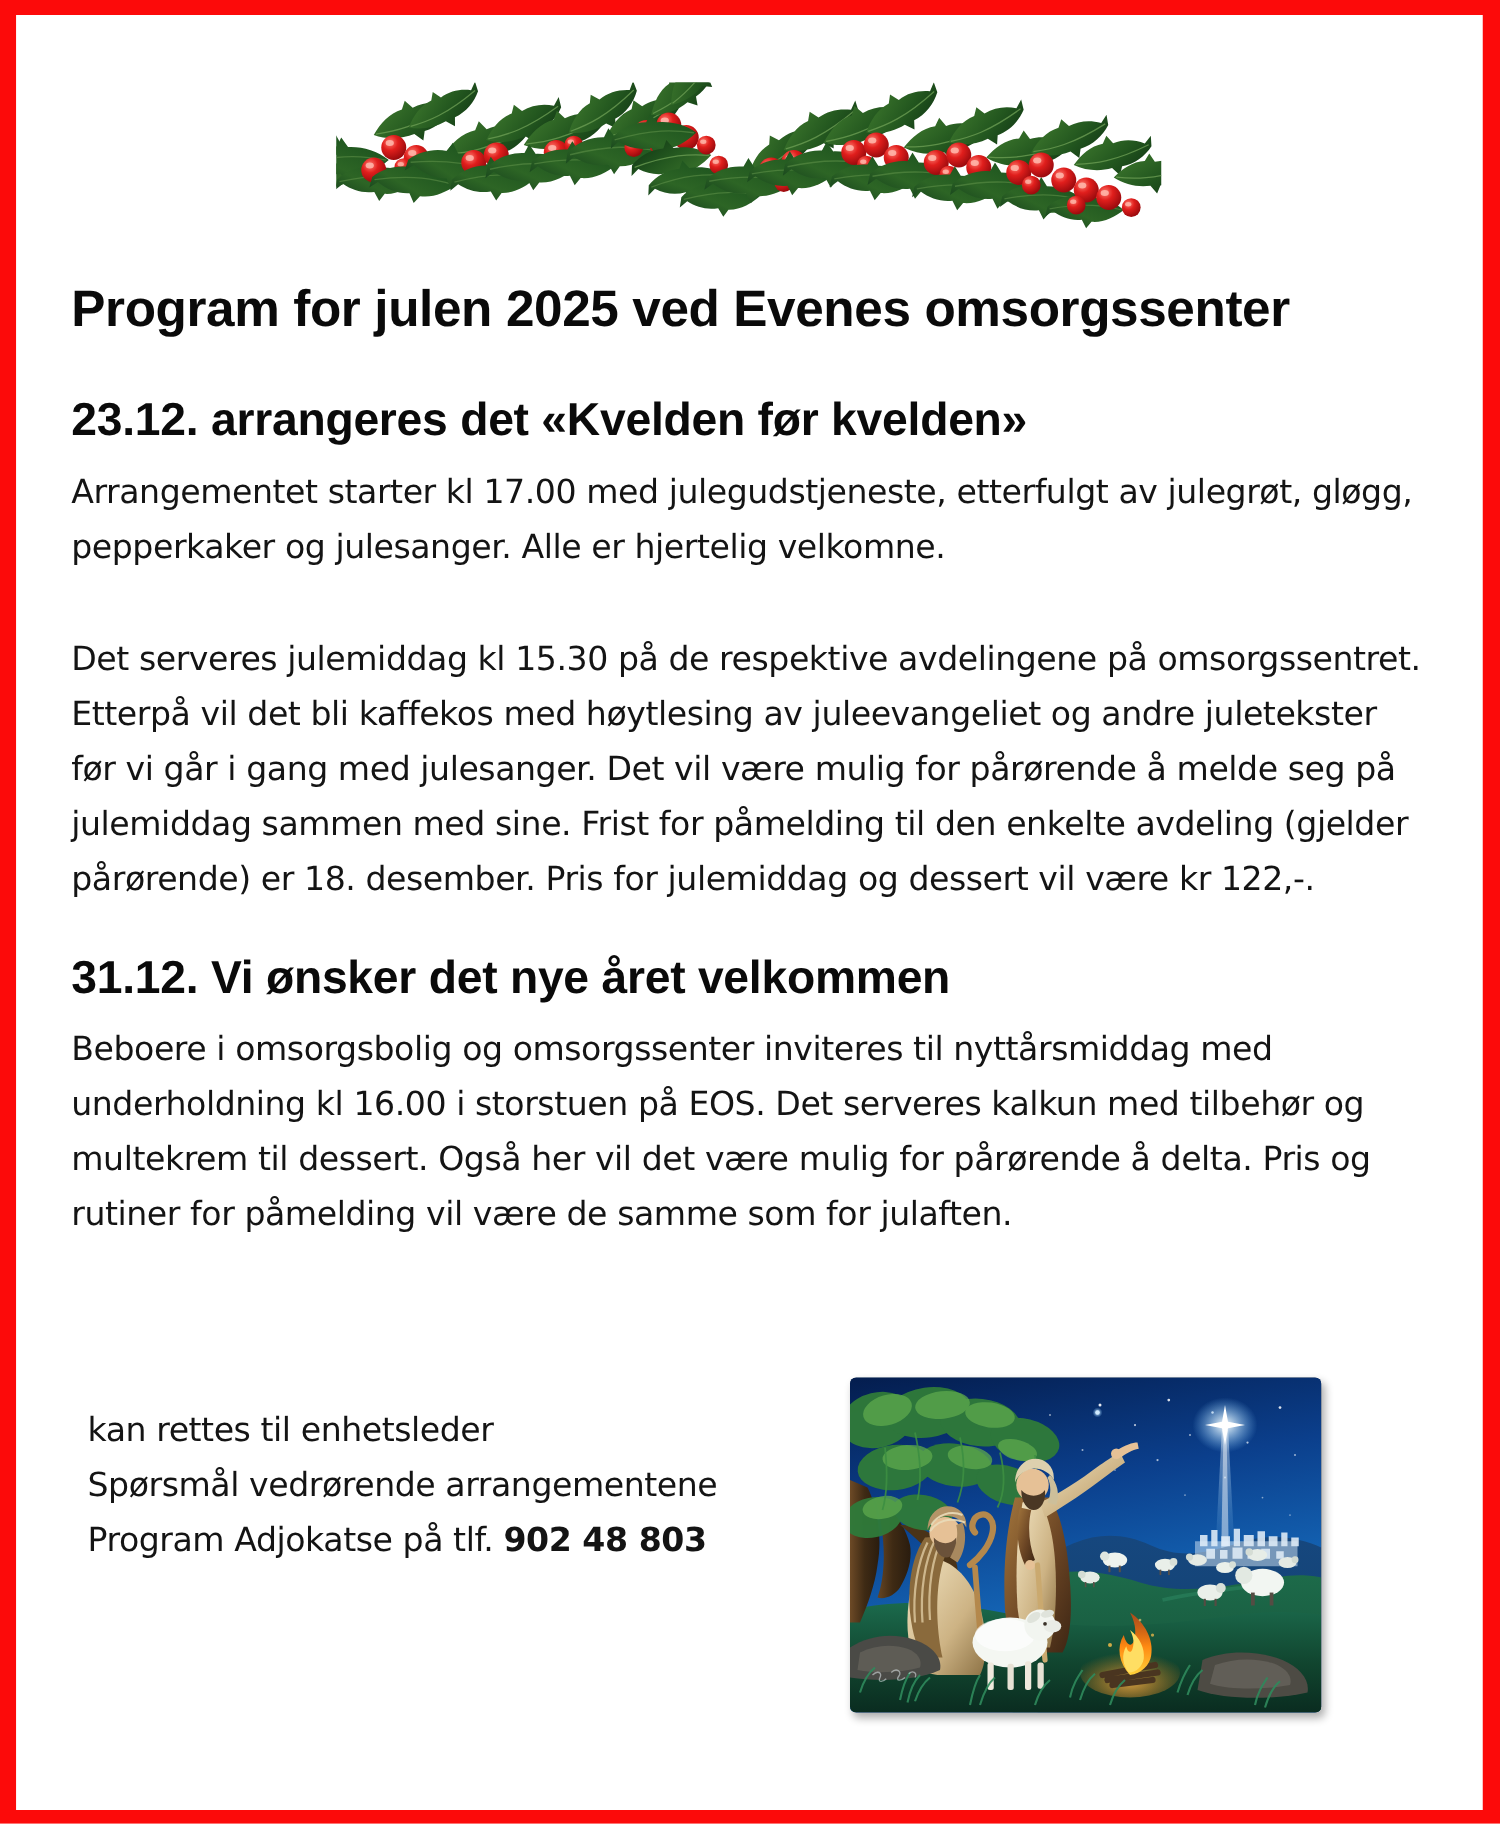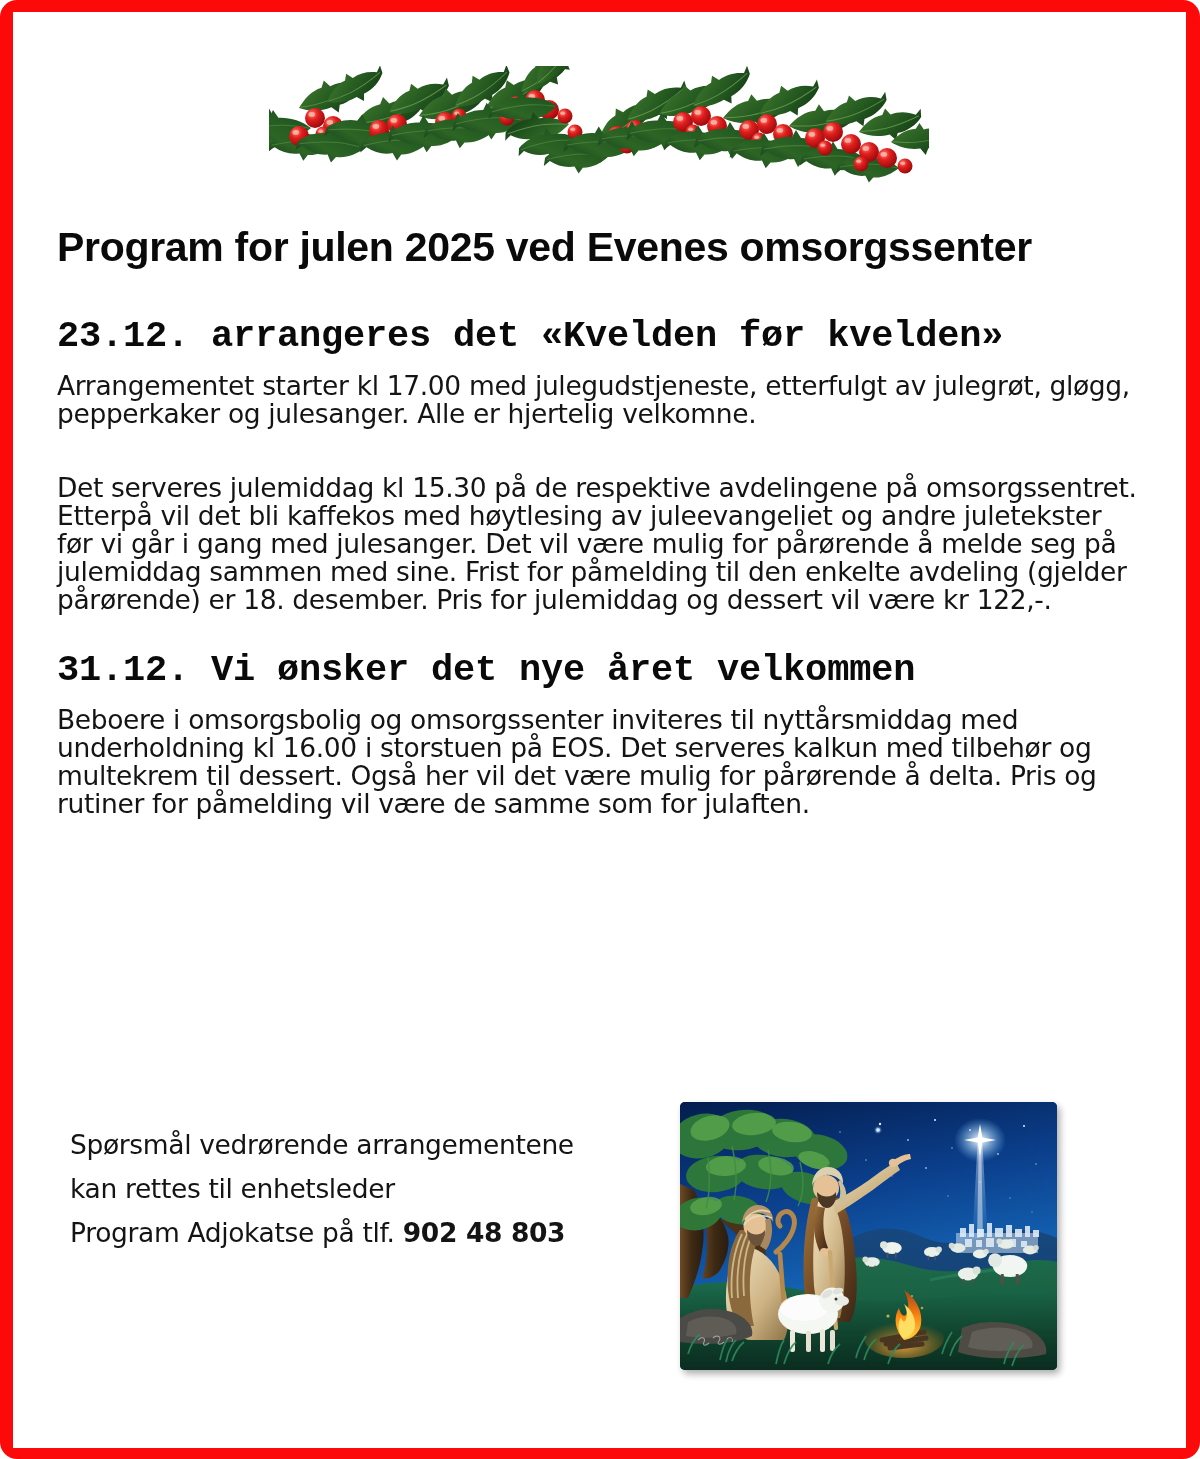--- a/index.html
+++ b/index.html
@@ -19,21 +19,20 @@
   .poster {
     position: relative;
     width: 1200px;
     height: 1459px;
     box-sizing: border-box;
     background: #ffffff;
     border-left: 13px solid #fc0a0a;
     border-right: 14px solid #fc0a0a;
     border-top: 12px solid #fc0a0a;
     border-bottom: 11px solid #fc0a0a;
-    border-radius: 17px;
   }
   .page-inner {
     position: relative;
     width: 100%;
     height: 100%;
     background: #ffffff;
   }
 
   
   .garland-wrap {
@@ -57,33 +56,33 @@
     font-family: "Liberation Sans", sans-serif;
     font-weight: bold;
     font-size: 41px;
     line-height: 50px;
     letter-spacing: -0.3px;
     color: #0a0a0a;
     white-space: nowrap;
   }
   .sec-head {
     margin: 0;
-    font-family: Liberation Mono, monospace;
+    font-family: Liberation Sans, sans-serif;
     font-weight: bold;
     font-size: 37px;
     line-height: 46px;
     letter-spacing: -0.2px;
     color: #0a0a0a;
     white-space: nowrap;
   }
   .body-text {
     margin: 0;
     font-family: "DejaVu Sans", "Liberation Sans", sans-serif;
     font-size: 26.5px;
-    line-height: 28px;
+    line-height: 44px;
     color: #141414;
     font-weight: 400;
     letter-spacing: -0.35px;
     max-width: 1080px;
   }
   .gap-title   { height: 41px; }
   .gap-head    { height: 13px; }
   .gap-section { height: 33px; }
 
   
@@ -363,22 +362,22 @@
 
       <h2 class="sec-head">31.12. Vi ønsker det nye året velkommen</h2>
       <div class="gap-head"></div>
       <p class="body-text">Beboere i omsorgsbolig og omsorgssenter inviteres til nyttårsmiddag med underholdning kl 16.00 i storstuen på EOS. Det serveres kalkun med tilbehør og multekrem til dessert. Også her vil det være mulig for pårørende å delta. Pris og rutiner for påmelding vil være de samme som for julaften.</p>
 
     </div>
 
     <div class="footer-row">
 
       <div class="contact">
+        <div>kan rettes til enhetsleder</div>
         <div>Spørsmål vedrørende arrangementene</div>
-        <div>kan rettes til enhetsleder</div>
         <div><span>Program Adjokatse på tlf. </span><span class="phone">902 48 803</span></div>
       </div>
 
       <div class="picture">
         <svg viewBox="0 0 377 268" xmlns="http://www.w3.org/2000/svg" aria-hidden="true">
           <defs>
             <linearGradient id="sky" x1="0" y1="0" x2="0.25" y2="1">
               <stop offset="0%" stop-color="#041d4e"></stop>
               <stop offset="40%" stop-color="#0b3f8c"></stop>
               <stop offset="75%" stop-color="#1464b4"></stop>

